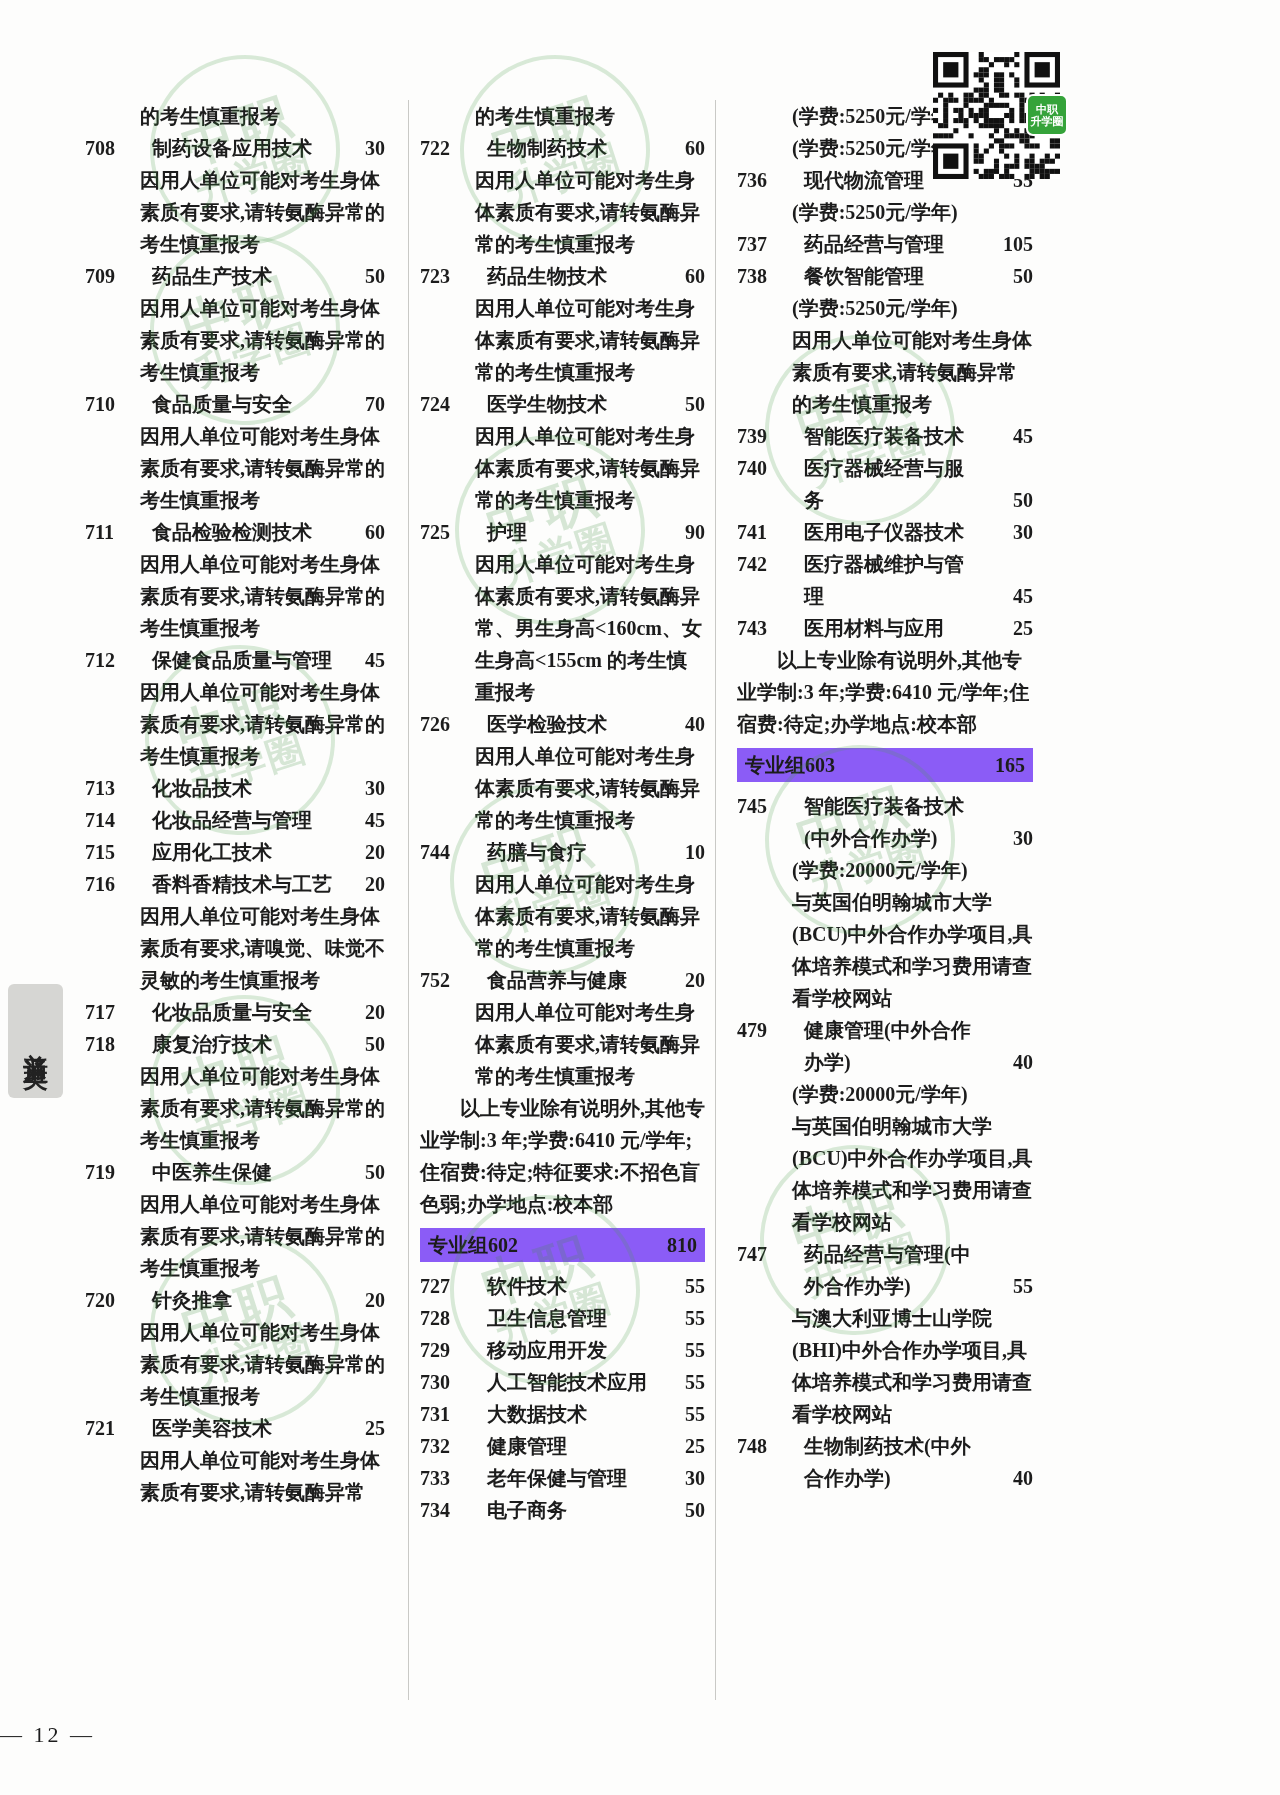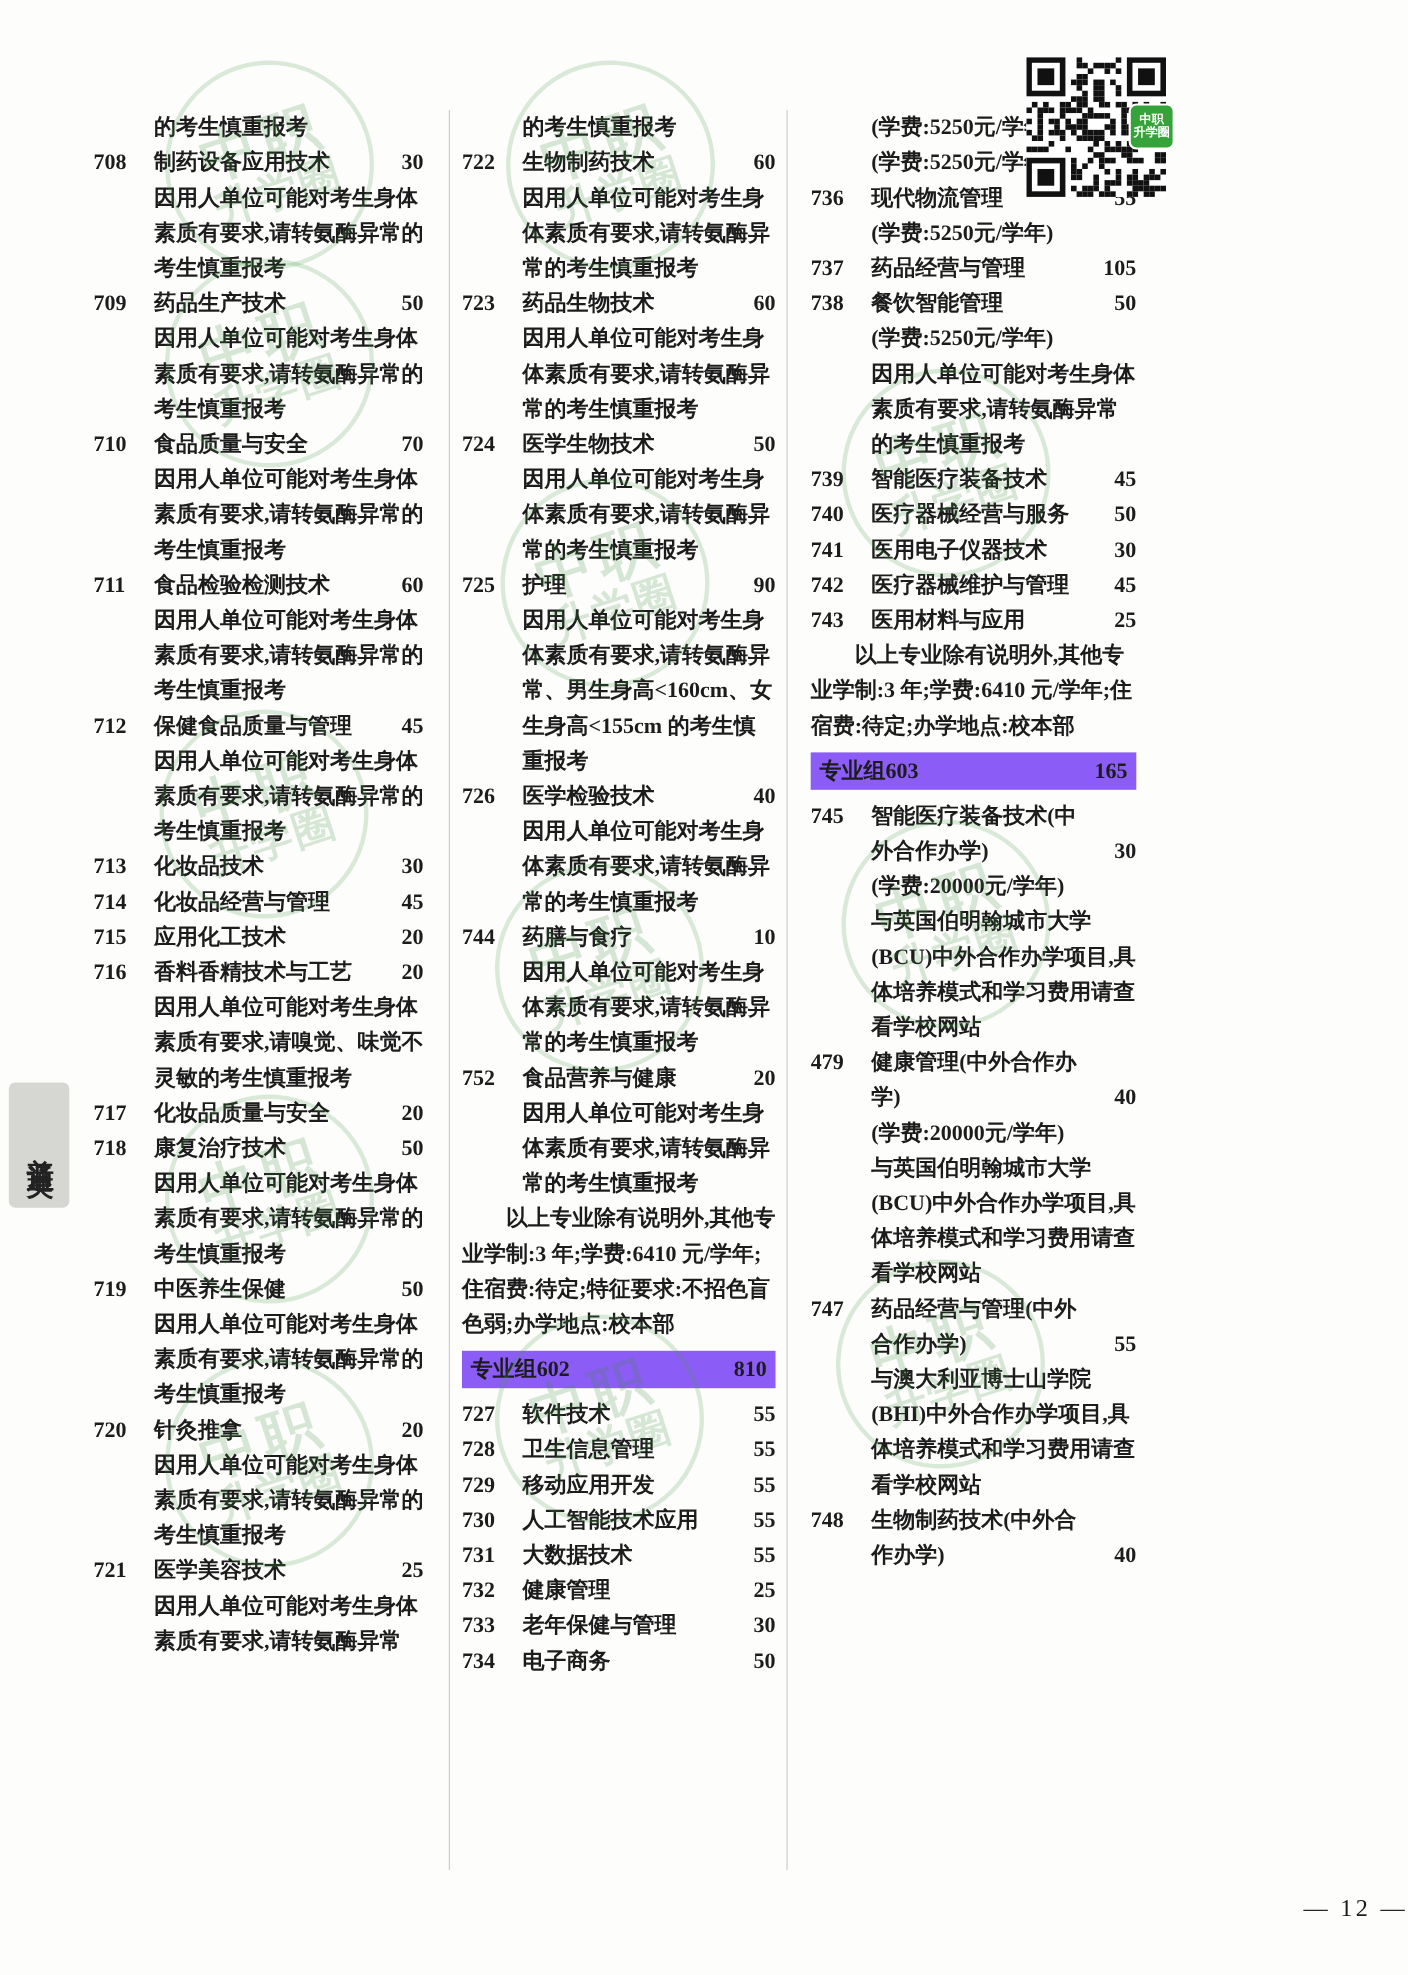--- a/index.html
+++ b/index.html
@@ -16,21 +16,21 @@
   
   .col { position:absolute; top:100px; font-size:20px; line-height:32px;font-weight:bold; }
   #col1 { left:85px;  width:300px; }
   #col2 { left:420px; width:285px; }
   #col3 { left:737px; width:296px; }
 
   .vrule { position:absolute; top:100px; height:1600px; width:1px; background:#c9c9c6; }
   #rule1 { left:408px; }
   #rule2 { left:715px; }
 
-  .major { display:flex; }
+  .major { display:flex;gap:12px; }
   .major-code  { flex:0 0 55px; align-self:flex-start; }
   .major-name  { flex:1 1 auto; }
   .major-count { align-self:flex-end; margin-left:6px; min-width:34px; text-align:right; white-space:nowrap; }
 
   .note, .fee, .cont { margin-left:55px; }
   .summary { text-indent:2em; }
 
   .group-header {
     display:flex; justify-content:space-between;
     background:#8b5cf6; padding:1px 8px; margin:8px 0;
@@ -61,21 +61,21 @@
   
   .side-tab {
     position:absolute; left:8px; top:984px; width:55px; height:114px;
     background:#d6d6d3; border-radius:6px;
     display:flex; align-items:center; justify-content:center;
     writing-mode:vertical-rl; font-size:25px; font-weight:bold;
     letter-spacing:6px; color:#222;
   }
 
   
-  .page-num { position:absolute; left:0; right:0; top:1722px; text-align:right; font-size:22px; letter-spacing:3px; }
+  .page-num { position:absolute; left:0; right:0; top:1722px; text-align:left; font-size:22px; letter-spacing:3px; }
   .brand    { position:absolute; right:14px; top:1824px; color:#4c1d95; font-size:20px; }
 </style>
 </head>
 <body>
 
 <div class="page">
 
   <div class="vrule" id="rule1"></div>
   <div class="vrule" id="rule2"></div>
 

